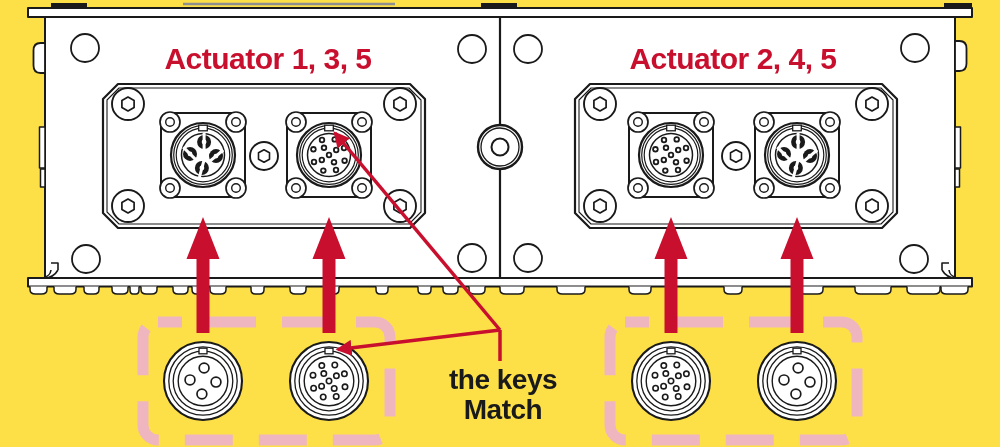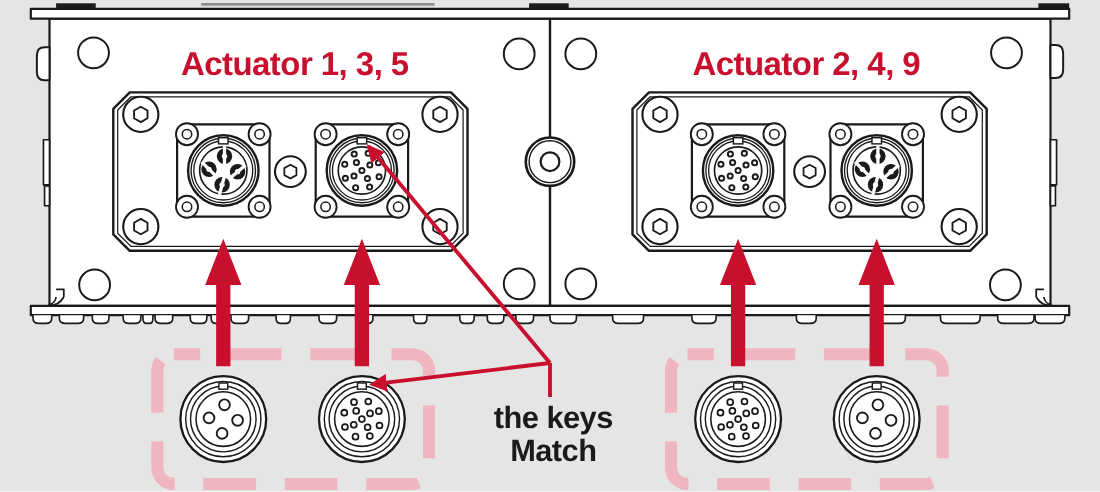--- a/index.html
+++ b/index.html
@@ -1,17 +1,17 @@
 <!DOCTYPE html>
 <html><head>
 <meta charset="utf-8">
 <style>
   html,body{margin:0;padding:0;background:#fff;}
   .stage{
-    position:relative;width:1000px;height:447px;background:#e5e5e5;overflow:hidden;
+    position:relative;width:1000px;height:447px;background:#fde047;overflow:hidden;
     font-family:"Liberation Sans", sans-serif;
     --accent:#C8102E; --ink:#1A1A1A;
   }
   .stage svg{position:absolute;left:0;top:0;}
   .panel-title{
     position:absolute;top:44px;width:340px;text-align:center;
     font-size:30px;line-height:30px;font-weight:700;letter-spacing:-0.5px;
     color:var(--accent);white-space:nowrap;
   }
   .title-left{left:98px;}
@@ -393,19 +393,19 @@
       </defs>
       <g stroke="#C8102E" stroke-width="3.5" fill="none">
   <line x1="500" y1="330" x2="335" y2="133" marker-end="url(#ah)"></line>
   <line x1="500" y1="330" x2="338" y2="349.5" marker-end="url(#ah)"></line>
   <line x1="500" y1="330" x2="500" y2="361"></line>
       </g>
     </svg>
 
   <div class="panel-title title-left">Actuator 1, 3, 5</div>
 
-  <div class="panel-title title-right">Actuator 2, 4, 9</div>
+  <div class="panel-title title-right">Actuator 2, 4, 5</div>
 
   <div class="match-keys">
     <div>the keys</div>
     <div>Match</div>
   </div>
 </div>
 
 </body></html>

